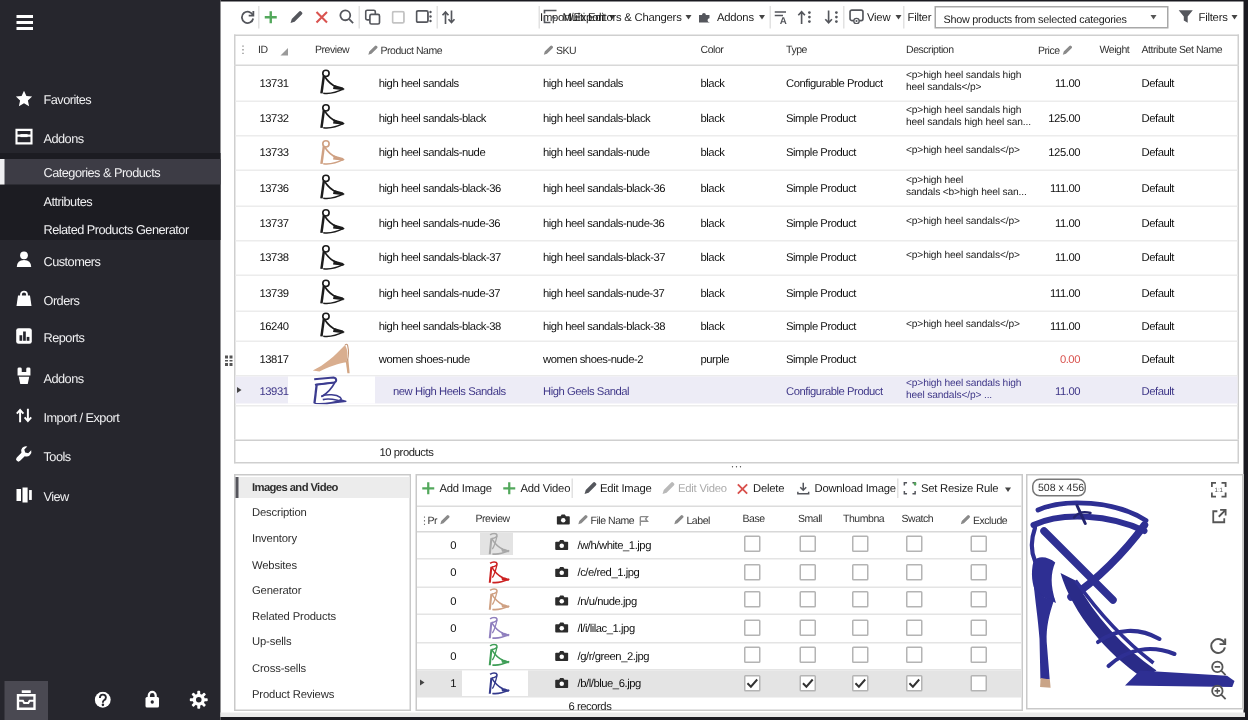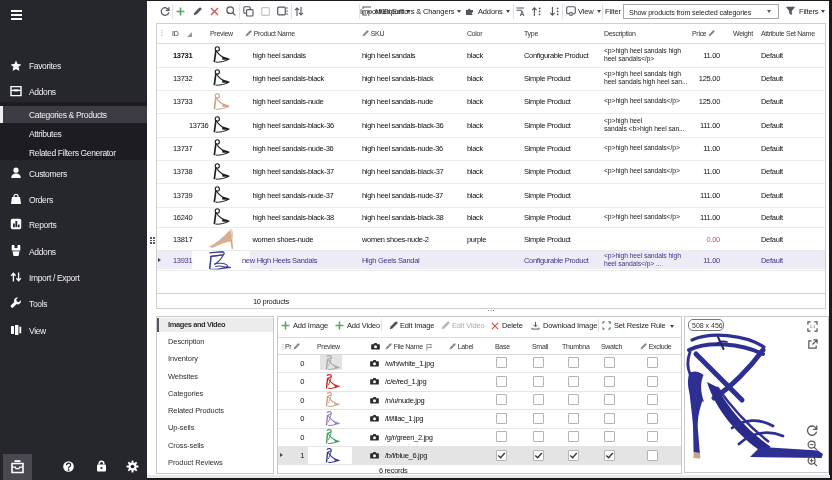--- a/index.html
+++ b/index.html
@@ -30,21 +30,21 @@
 <svg class="abs" style="left:10px;top:85px" width="12" height="12" viewBox="0 0 12 12">
         <path d="M1 1.6 h10 v9 h-10 Z M1 5.4 h10" fill="none" stroke="#fff" stroke-width="1.4"></path>
         <rect x="3.6" y="4.4" width="4.8" height="2" fill="#fff"></rect>
       </svg>
 <div class="menu-t" style="top:86.5px;">Addons</div>
 <div class="abs" style="left:0;top:102px;width:147px;height:58px;background:#1c1c22;"></div>
 <div class="abs" style="left:0;top:105.5px;width:147px;height:17px;background:#3d3c45;"></div>
 <div class="abs" style="left:0;top:105.5px;width:2.5px;height:17px;background:#efeff1;"></div>
 <div class="menu-t" style="top:109.5px;">Categories &amp; Products</div>
 <div class="menu-t" style="top:128.5px;">Attributes</div>
-<div class="menu-t" style="top:147.5px;">Related Filters Generator</div>
+<div class="menu-t" style="top:147.5px;">Related Products Generator</div>
 <svg class="abs" style="left:10px;top:167px" width="12" height="12" viewBox="0 0 12 12">
         <circle cx="6" cy="3.2" r="2.6" fill="#fff"></circle>
         <path d="M1.2 11 q0.2-4.6 4.8-4.6 q4.6 0 4.8 4.6 Z" fill="#fff"></path>
       </svg>
 <div class="menu-t" style="top:168.5px;">Customers</div>
 <svg class="abs" style="left:10px;top:193px" width="12" height="12" viewBox="0 0 12 12">
         <path d="M2 4 h8 l1 7 h-10 Z" fill="#fff"></path>
         <path d="M4 5.2 V3.4 a2 2 0 0 1 4 0 V5.2" fill="none" stroke="#fff" stroke-width="1.2"></path>
       </svg>
 <div class="menu-t" style="top:195px;">Orders</div>
@@ -214,21 +214,21 @@
         <path d="M0.7 8.3 L1.5 5.6 L6.3 0.8 a1.1 1.1 0 0 1 1.6 0 l0.3 0.3 a1.1 1.1 0 0 1 0 1.6 L3.4 7.5 Z" fill="#8a8a8a"></path>
       </svg> SKU</div>
 <div class="ghead" style="left:467px;top:30px;">Color</div>
 <div class="ghead" style="left:524px;top:30px;">Type</div>
 <div class="ghead" style="left:604px;top:30px;">Description</div>
 <div class="ghead" style="left:692px;top:30px;">Price <svg style="vertical-align:-1px" width="7" height="7" viewBox="0 0 9 9">
         <path d="M0.7 8.3 L1.5 5.6 L6.3 0.8 a1.1 1.1 0 0 1 1.6 0 l0.3 0.3 a1.1 1.1 0 0 1 0 1.6 L3.4 7.5 Z" fill="#8a8a8a"></path>
       </svg></div>
 <div class="ghead" style="left:733px;top:30px;">Weight</div>
 <div class="ghead" style="left:761px;top:30px;">Attribute Set Name</div>
-<div class="gtext" style="left:173px;top:50.8px;width:19px;text-align:center;color:#111;font-weight:bold;">13731</div>
+<div class="gtext" style="left:173px;top:50.8px;width:19px;text-align:center;color:#111;">13731</div>
 <div class="abs" style="left:209px;top:46.0px;"><svg width="22" height="18" viewBox="0 0 22 18">
         <circle cx="8.3" cy="2.9" r="2.1" fill="none" stroke="#1c1c1c" stroke-width="1.1"></circle>
         <path d="M6.9 4.6 L5.3 16.2" fill="none" stroke="#1c1c1c" stroke-width="1.6500000000000001"></path>
         <path d="M7.3 4.8 C9.6 8.4 12.6 10.9 15.4 11.9" fill="none" stroke="#1c1c1c" stroke-width="1.1"></path>
         <path d="M13.6 10.6 L19.7 12.3 L20 14.1 L13 13.4 Z" fill="#1c1c1c"></path>
         <path d="M6.5 16.1 C10.2 16.7 16.2 15.2 20.5 13.1" fill="none" stroke="#1c1c1c" stroke-width="0.9900000000000001"></path>
       </svg></div>
 <div class="gtext" style="left:252.5px;top:50.8px;color:#111;">high heel sandals</div>
 <div class="gtext" style="left:362px;top:50.8px;color:#111;">high heel sandals</div>
 <div class="gtext" style="left:467px;top:50.8px;color:#111;">black</div>
@@ -262,21 +262,21 @@
         <path d="M6.5 16.1 C10.2 16.7 16.2 15.2 20.5 13.1" fill="none" stroke="#cfa183" stroke-width="0.9900000000000001"></path>
       </svg></div>
 <div class="gtext" style="left:252.5px;top:97.45px;color:#111;">high heel sandals-nude</div>
 <div class="gtext" style="left:362px;top:97.45px;color:#111;">high heel sandals-nude</div>
 <div class="gtext" style="left:467px;top:97.45px;color:#111;">black</div>
 <div class="gtext" style="left:524px;top:97.45px;color:#111;">Simple Product</div>
 <div class="desc" style="left:604px;top:97.4px;color:#222;">&lt;p&gt;high heel sandals&lt;/p&gt;</div>
 <div class="gtext" style="left:680px;top:97.45px;width:40px;text-align:right;color:#111;">125.00</div>
 <div class="gtext" style="left:761px;top:97.45px;color:#111;">Default</div>
 <div class="abs" style="left:157px;top:113.3px;width:668px;height:1px;background:#ececec;"></div>
-<div class="gtext" style="left:173px;top:120.8px;width:19px;text-align:right;color:#111;margin-left:16px;">13736</div>
+<div class="gtext" style="left:173px;top:120.8px;width:19px;text-align:right;color:#111;">13736</div>
 <div class="abs" style="left:209px;top:116.0px;"><svg width="22" height="18" viewBox="0 0 22 18">
         <circle cx="8.3" cy="2.9" r="2.1" fill="none" stroke="#1c1c1c" stroke-width="1.1"></circle>
         <path d="M6.9 4.6 L5.3 16.2" fill="none" stroke="#1c1c1c" stroke-width="1.6500000000000001"></path>
         <path d="M7.3 4.8 C9.6 8.4 12.6 10.9 15.4 11.9" fill="none" stroke="#1c1c1c" stroke-width="1.1"></path>
         <path d="M13.6 10.6 L19.7 12.3 L20 14.1 L13 13.4 Z" fill="#1c1c1c"></path>
         <path d="M6.5 16.1 C10.2 16.7 16.2 15.2 20.5 13.1" fill="none" stroke="#1c1c1c" stroke-width="0.9900000000000001"></path>
       </svg></div>
 <div class="gtext" style="left:252.5px;top:120.8px;color:#111;">high heel sandals-black-36</div>
 <div class="gtext" style="left:362px;top:120.8px;color:#111;">high heel sandals-black-36</div>
 <div class="gtext" style="left:467px;top:120.8px;color:#111;">black</div>
@@ -366,38 +366,38 @@
 <div class="abs" style="left:192px;top:250.9px;width:58px;height:18.299999999999983px;background:#fff;"></div>
 <div class="gtext" style="left:173px;top:255.85000000000002px;width:19px;text-align:right;color:#3f3788;">13931</div>
 <div class="abs" style="left:206px;top:250.05px;"><svg width="26" height="21" viewBox="0 0 26 22">
         <path d="M3 3 L16.5 1.8 C18.8 2.2 19 4.6 17 5.2 L4 6.8" fill="none" stroke="#3c3c90" stroke-width="1.4"></path>
         <path d="M3.5 6.8 L17 5.2" fill="none" stroke="#3c3c90" stroke-width="1.1"></path>
         <path d="M17.5 5.2 C15.5 9 11.5 13.3 8 15.2" fill="none" stroke="#3c3c90" stroke-width="1.2"></path>
         <path d="M4.7 7 L3.2 19.8" fill="none" stroke="#3c3c90" stroke-width="1.6"></path>
         <path d="M8 14.8 C12.5 13.2 18.5 13.6 21.2 15.6 C22.6 16.9 21.6 18.3 19.2 17.7 C15.5 16.7 11.5 16.5 9 17.2" fill="none" stroke="#3c3c90" stroke-width="1.1"></path>
         <path d="M3.2 19.4 C9 20.2 16.5 18.8 22 16.9 L25.5 17.9 L25.5 18.8 L12 20.4 L3.2 20.2 Z" fill="#3c3c90"></path>
       </svg></div>
-<div class="gtext" style="left:242px;top:255.85000000000002px;color:#3f3788;">new High Heels Sandals</div>
+<div class="gtext" style="left:262px;top:255.85000000000002px;color:#3f3788;">new High Heels Sandals</div>
 <div class="gtext" style="left:362px;top:255.85000000000002px;color:#3f3788;">High Geels Sandal</div>
 <div class="gtext" style="left:524px;top:255.85000000000002px;color:#3f3788;">Configurable Product</div>
 <div class="desc" style="left:604px;top:252.05px;color:#3f3788;">&lt;p&gt;high heel sandals high<br>heel sandals&lt;/p&gt; ...</div>
 <div class="gtext" style="left:680px;top:255.85000000000002px;width:40px;text-align:right;color:#3f3788;">11.00</div>
 <div class="gtext" style="left:761px;top:255.85000000000002px;color:#3f3788;">Default</div>
 <div class="abs" style="left:157px;top:269.7px;width:668px;height:1px;background:#ececec;"></div>
 <div class="abs" style="left:156px;top:292.5px;width:670px;height:16px;border:1px solid #cfcfcf;background:#fff;"></div>
 <div class="gtext" style="left:253px;top:296.5px;color:#222;">10 products</div>
 <div class="abs" style="left:487px;top:310px;width:8px;height:2px;color:#555;font-size:8px;line-height:2px;">···</div>
 <div class="abs" style="left:155.5px;top:316px;width:118px;height:157.5px;border:1px solid #c9c9c9;background:#fff;"></div>
 <div class="abs" style="left:156.5px;top:317.5px;width:116px;height:14.5px;background:#ececec;"></div>
 <div class="abs" style="left:156.5px;top:317.5px;width:2.5px;height:14.5px;background:#55555c;"></div>
 <div class="tabt" style="top:319.6px;font-weight:bold;letter-spacing:-0.4px;">Images and Video</div>
 <div class="tabt" style="top:336.90000000000003px;">Description</div>
 <div class="tabt" style="top:354.20000000000005px;">Inventory</div>
 <div class="tabt" style="top:371.5px;">Websites</div>
-<div class="tabt" style="top:388.8px;">Categories</div>
+<div class="tabt" style="top:388.8px;">Generator</div>
 <div class="tabt" style="top:406.1px;">Related Products</div>
 <div class="tabt" style="top:423.40000000000003px;">Up-sells</div>
 <div class="tabt" style="top:440.70000000000005px;">Cross-sells</div>
 <div class="tabt" style="top:458.0px;">Product Reviews</div>
 <div class="abs" style="left:277px;top:316px;width:405px;height:158px;border:1px solid #c9c9c9;background:#fff;"></div>
 <svg class="abs" style="left:281px;top:321px" width="9" height="9" viewBox="0 0 9 9">
       <path d="M4.5 0.5 V8.5 M0.5 4.5 H8.5" stroke="#53a85c" stroke-width="1.5"></path>
     </svg>
 <div class="tbtxt" style="left:293px;top:321px;">Add Image</div>
 <svg class="abs" style="left:335px;top:321px" width="9" height="9" viewBox="0 0 9 9">

